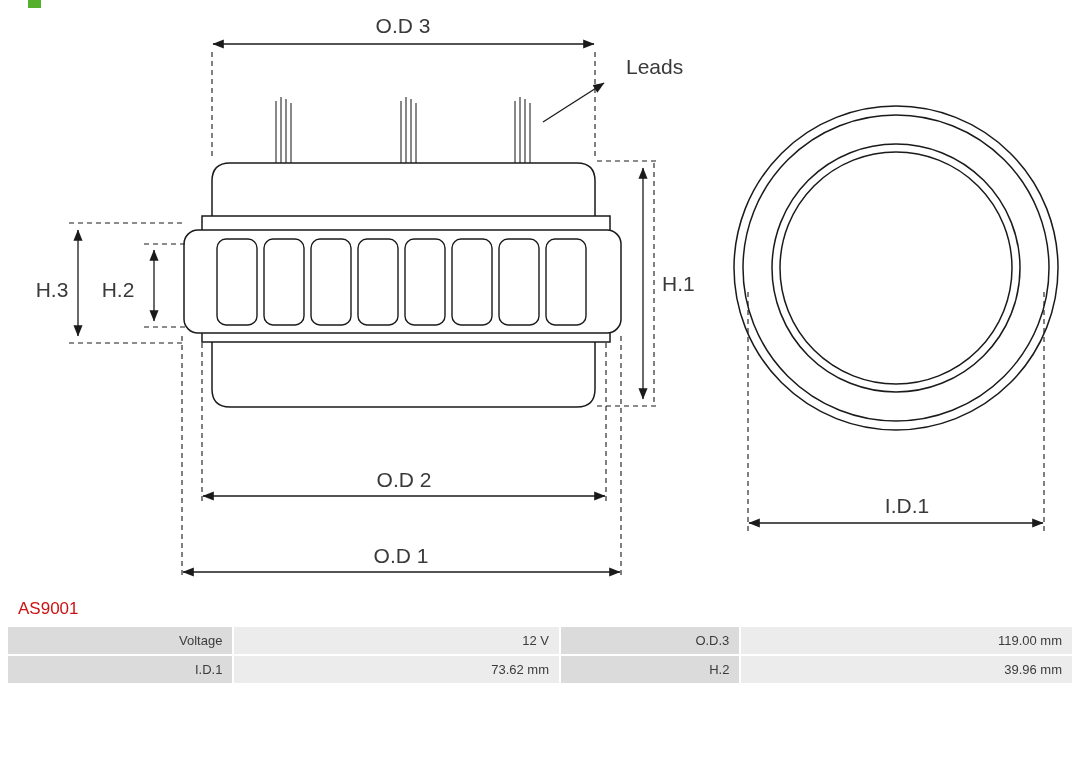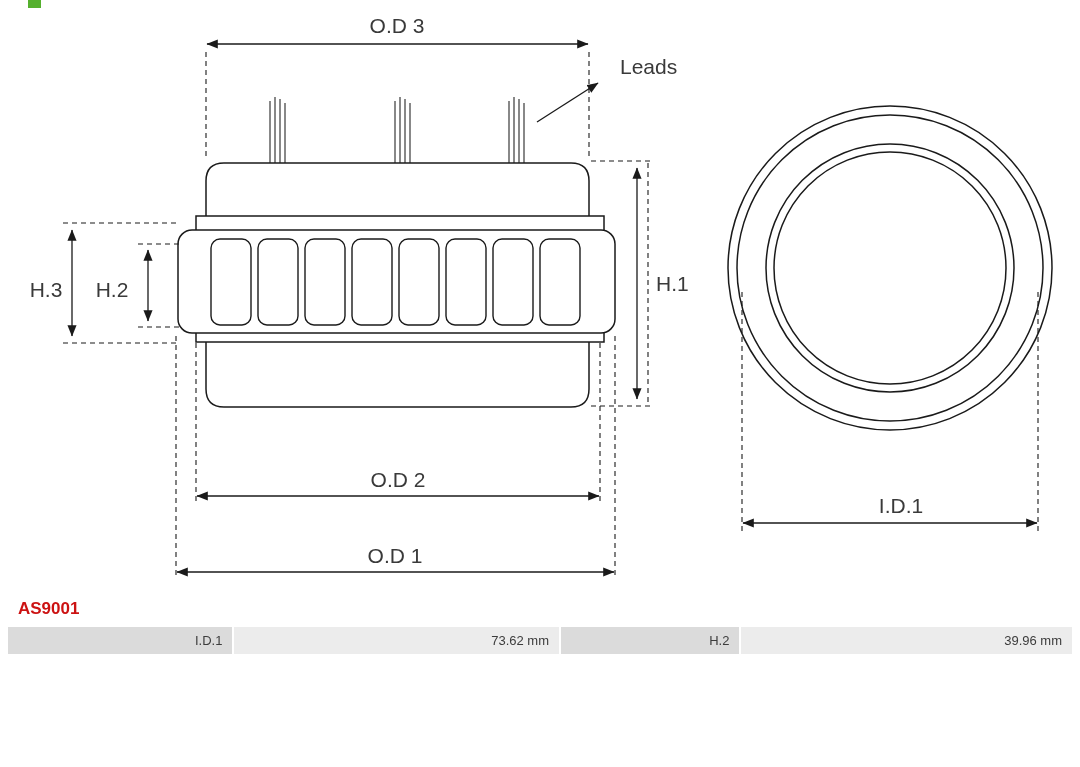--- a/index.html
+++ b/index.html
@@ -1,26 +1,26 @@
 <!DOCTYPE html>
 <html><head>
 <meta charset="utf-8">
 <style>
   html,body{margin:0;padding:0;background:#ffffff;}
   body{width:1080px;height:767px;overflow:hidden;font-family:"Liberation Sans",sans-serif;position:relative;}
   .accent-square{position:absolute;left:28px;top:0;width:13px;height:8px;background:#55b02e;}
-  .diagram-wrap{width:1048px;height:595px;}
+  .diagram-wrap{width:1048px;height:595px;margin-left:6px;}
   svg{display:block;}
   svg text.dim{font-family:"Liberation Sans",sans-serif;font-size:21px;fill:#3a3a3a;}
   .outline{fill:#ffffff;stroke:#1a1a1a;stroke-width:1.5;}
   .tooth{fill:#ffffff;stroke:#1a1a1a;stroke-width:1.4;}
   .dimline{stroke:#1a1a1a;stroke-width:1.3;fill:none;}
   .dash{stroke:#1a1a1a;stroke-width:1.1;fill:none;stroke-dasharray:5 4;}
   .lead{stroke:#888888;stroke-width:2;}
-  .part-number{color:#cc1212;font-size:17px;margin:4px 8px 6px 18px;font-weight:700;}
+  .part-number{color:#cc1212;font-size:17px;margin:4px 8px 6px 18px;font-weight:400;}
   table.specs{border-collapse:separate;border-spacing:2px;margin:0 6px;width:1068px;table-layout:fixed;}
   table.specs td{height:27px;padding:0 10px 0 4px;font-size:13px;color:#3c3c3c;text-align:right;vertical-align:middle;overflow:hidden;white-space:nowrap;}
   td.lbl{background:#dbdbdb;}
   td.val{background:#ececec;}
   col.c1{width:224px;} col.c2{width:324px;} col.c3{width:178px;} col.c4{width:330px;}
 </style>
 </head>
 <body>
 
 <div class="accent-square"></div>
@@ -131,20 +131,26 @@
 <div class="part-number">AS9001</div>
 
 <table class="specs">
   <colgroup>
       <col class="c1">
       <col class="c2">
       <col class="c3">
       <col class="c4">
     </colgroup>
   <tbody>
+      <tr>
+    <td class="lbl">Voltage</td>
+    <td class="val">12 V</td>
+    <td class="lbl">O.D.3</td>
+    <td class="val">119.00 mm</td>
+  </tr>
   <tr>
     <td class="lbl">I.D.1</td>
     <td class="val">73.62 mm</td>
     <td class="lbl">H.2</td>
     <td class="val">39.96 mm</td>
   </tr>
 </tbody>
   </table>
 
 </body></html>

